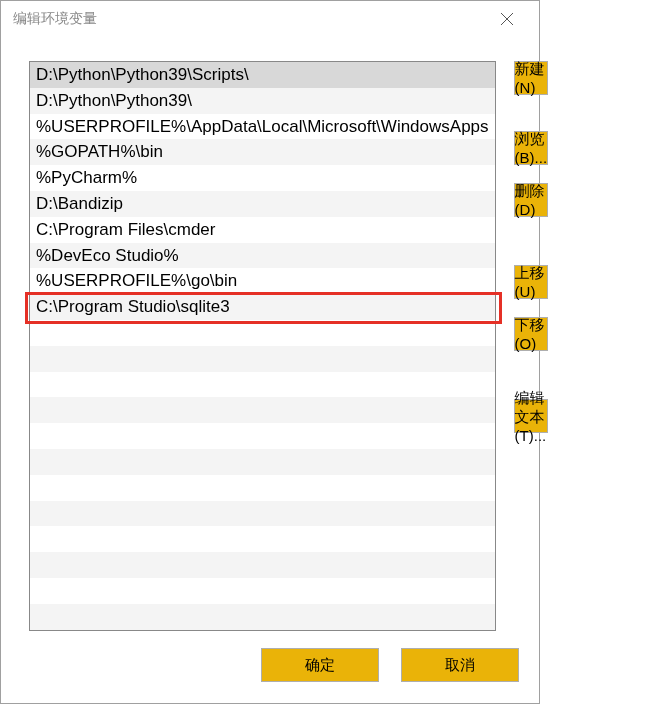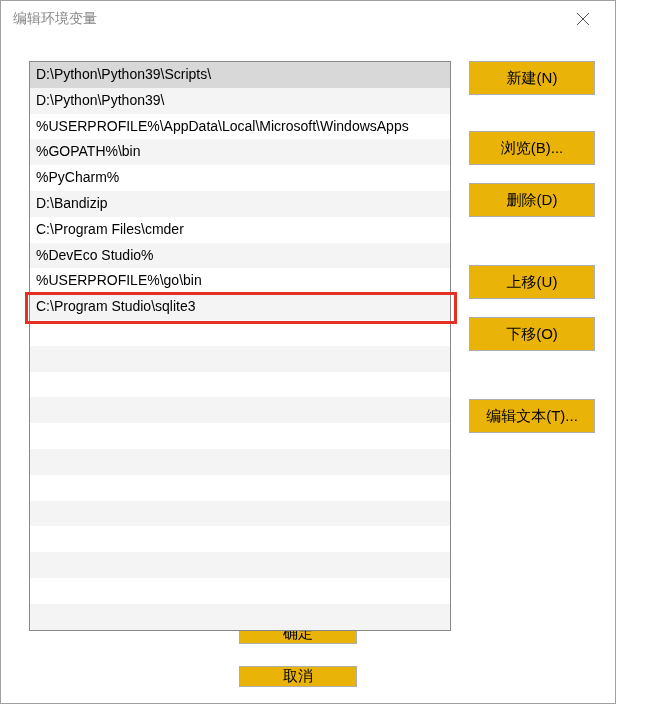--- a/index.html
+++ b/index.html
@@ -5,21 +5,21 @@
   * { box-sizing: border-box; }
   html, body {
     margin: 0; padding: 0;
     width: 660px; height: 704px;
     font-family: "Microsoft YaHei", "Segoe UI", sans-serif;
     font-size: 14px;
     background: #fff;
     color: #000;
   }
   .window {
-    width: 616px; height: 704px;
+    width: 540px; height: 704px;
     border: 1px solid #a0a0a0;
     background: #fff;
     display: flex;
     flex-direction: column;
   }
   .titlebar {
     height: 36px;
     display: flex;
     align-items: center;
     justify-content: space-between;
@@ -49,21 +49,21 @@
     height: 570px;
     border: 1px solid #888;
     background: #fff;
     overflow: hidden;
     position: relative;
   }
   .list-row {
     height: 25.8px;
     line-height: 25.8px;
     padding: 0 6px;
-    font-size: 14px;
+    font-size: 17px;
     border: none;
     white-space: nowrap;
     overflow: hidden;
     cursor: default;
   }
   .list-row:nth-child(odd) { background: #fff; }
   .list-row:nth-child(even) { background: #f4f4f4; }
   .list-row.selected {
     background: #d8d8d8 !important;
   }
@@ -90,21 +90,20 @@
   }
   .gap-s { height: 18px; }
   .gap-m { height: 48px; }
   .footer {
     height: 60px;
     display: flex;
     justify-content: flex-end;
     align-items: center;
     gap: 22px;
     padding: 0 20px 16px 0;
-    flex-direction: column;
   }
   .footer .btn { width: 118px; height: 34px; }
 </style>
 </head>
 <body>
 
 <div class="window">
   <div class="titlebar">
     <span class="title">编辑环境变量</span>
     <div class="close">

